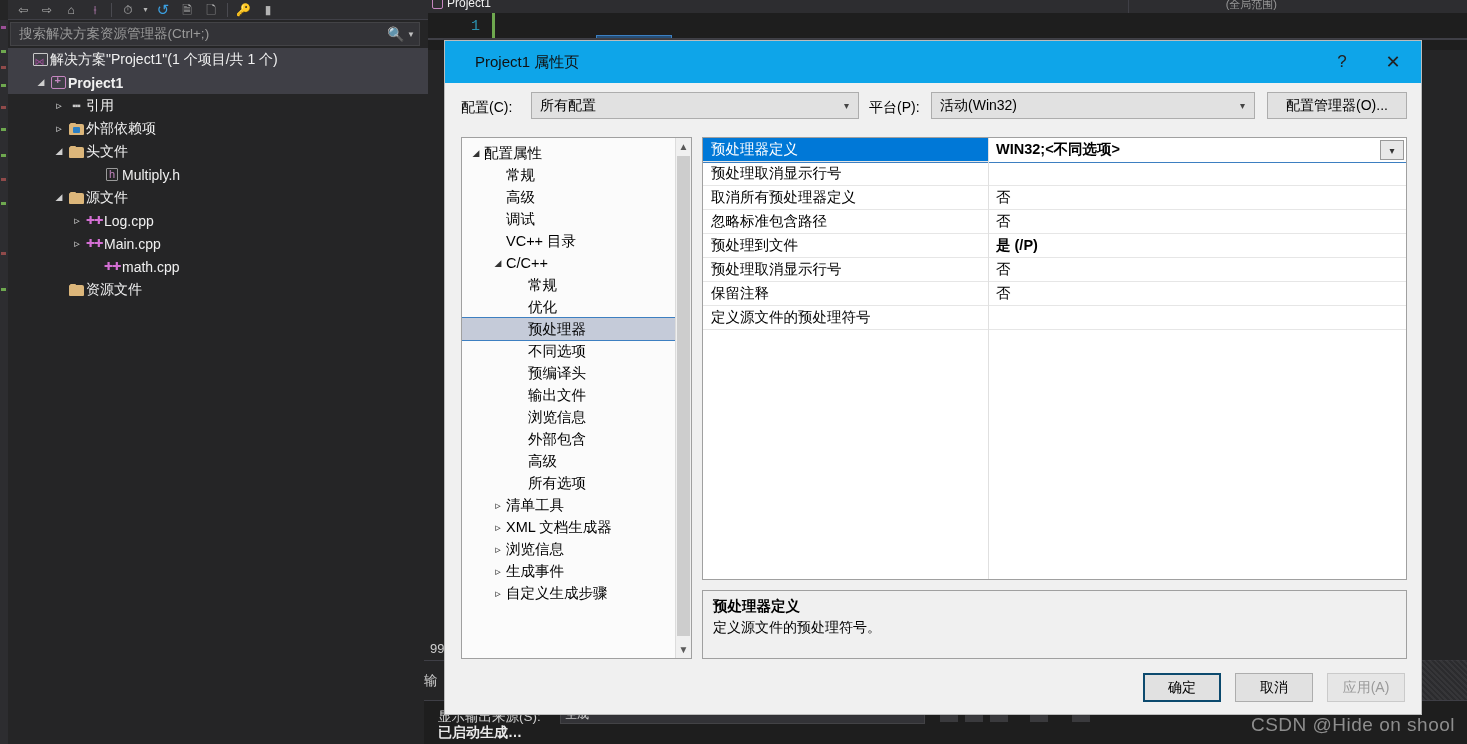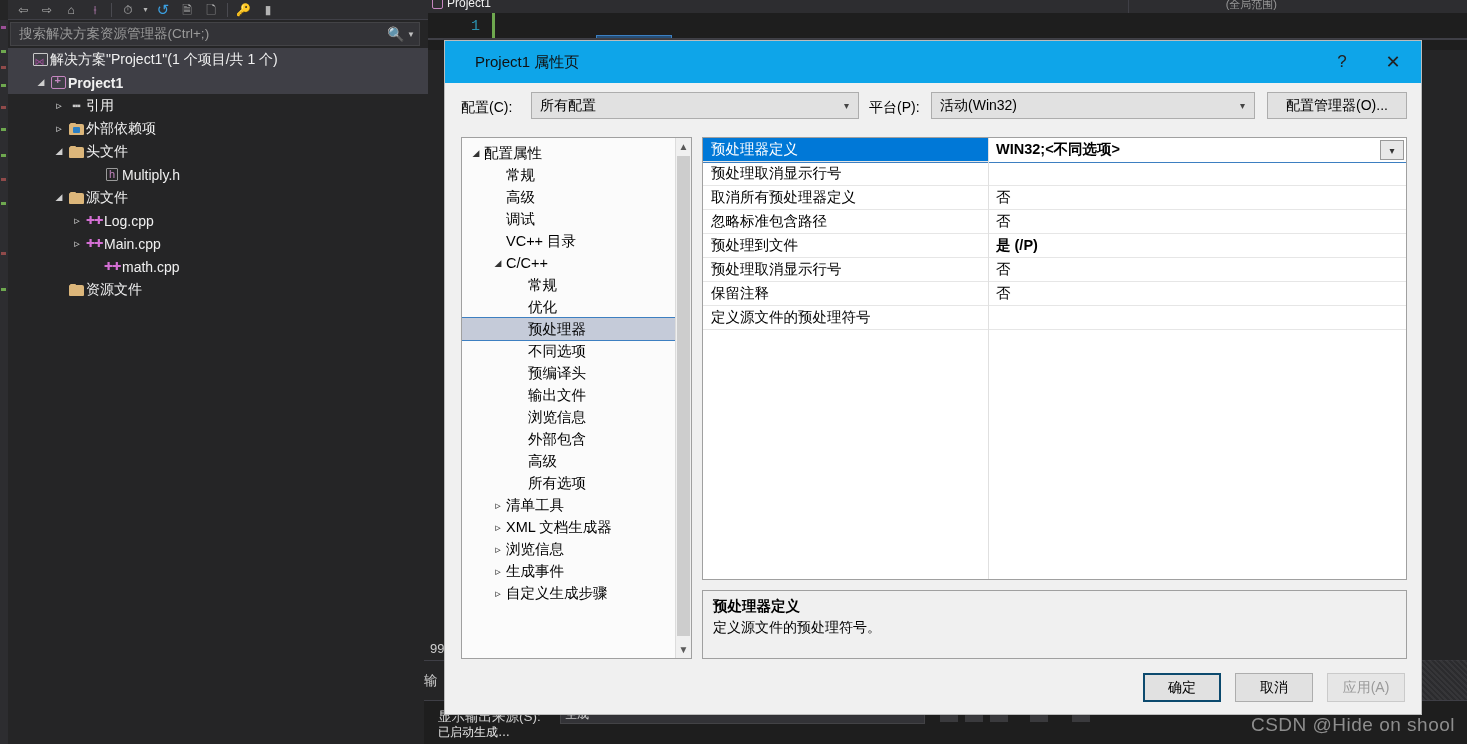--- a/index.html
+++ b/index.html
@@ -89,21 +89,21 @@
   .editor-strip2 { position:absolute; left:428px; top:38px; right:0; height:2px; background:#3f3f46; }
 
   
   .pane-99 { position:absolute; left:424px; top:636px; width:40px; height:24px;
              color:#cfcfcf; font-size:13px; display:flex; align-items:center; padding-left:6px; }
   .pane-out-label { position:absolute; left:424px; top:672px; color:#cfcfcf; font-size:13.5px; }
   .pane-out-row { position:absolute; left:424px; top:660px; right:0; height:38px; background:#252526; border-top:1px solid #3f3f46; }
   .out-filter-label { position:absolute; left:438px; top:708px; color:#cfcfcf; font-size:13.5px; }
   .out-filter-box { position:absolute; left:560px; top:705px; width:365px; height:19px; background:#333337; border:1px solid #434346; color:#cfcfcf; font-size:12px; padding-left:4px;}
   .out-tb { position:absolute; top:706px; width:18px; height:16px; background:#3a3a3d; }
-  .out-text { position:absolute; left:438px; top:724px; color:#e8e8e8; font-size:12px; }
+  .out-text { position:absolute; left:438px; top:724px; color:#e8e8e8; font-size:14px;font-weight:bold; }
   .bottom-bar { position:absolute; left:424px; top:700px; right:0; bottom:0; background:#1e1e1e; border-top:1px solid #3f3f46; }
   .right-hatch { position:absolute; right:0; top:660px; width:90px; height:40px;
     background: repeating-linear-gradient(45deg,#3a3a3d 0 2px,#2d2d30 2px 4px); opacity:.8; }
 
   .watermark { position:absolute; right:12px; top:714px; color:#8d8d8d; font-size:19px; letter-spacing:.5px; }
 
   
   .dlg {
     position: absolute; left: 444px; top: 40px; width: 978px; height: 675px;
     background: #f0f0f0; border: 1px solid #bcbcbc; color: #000;

